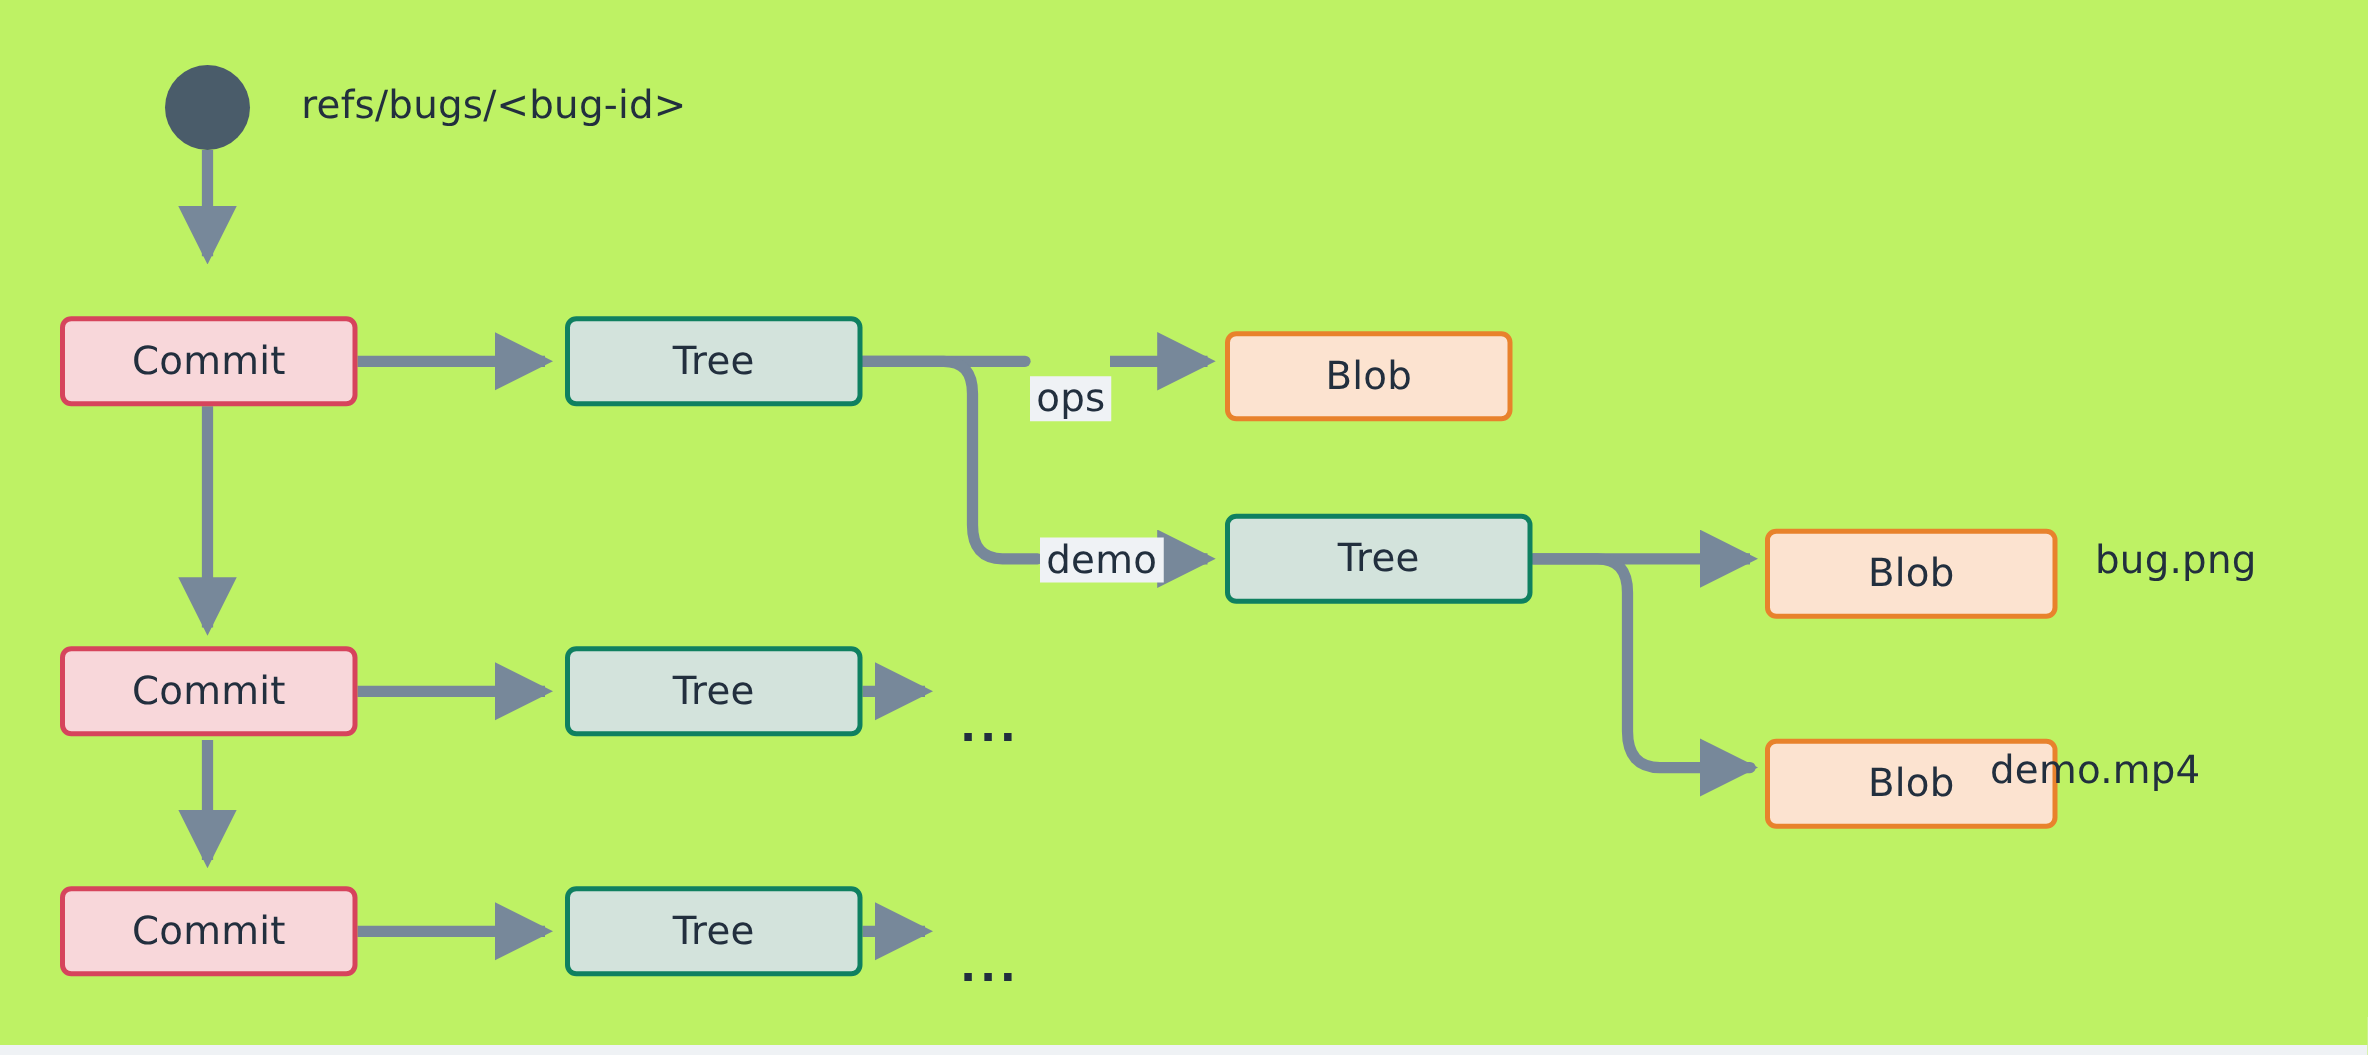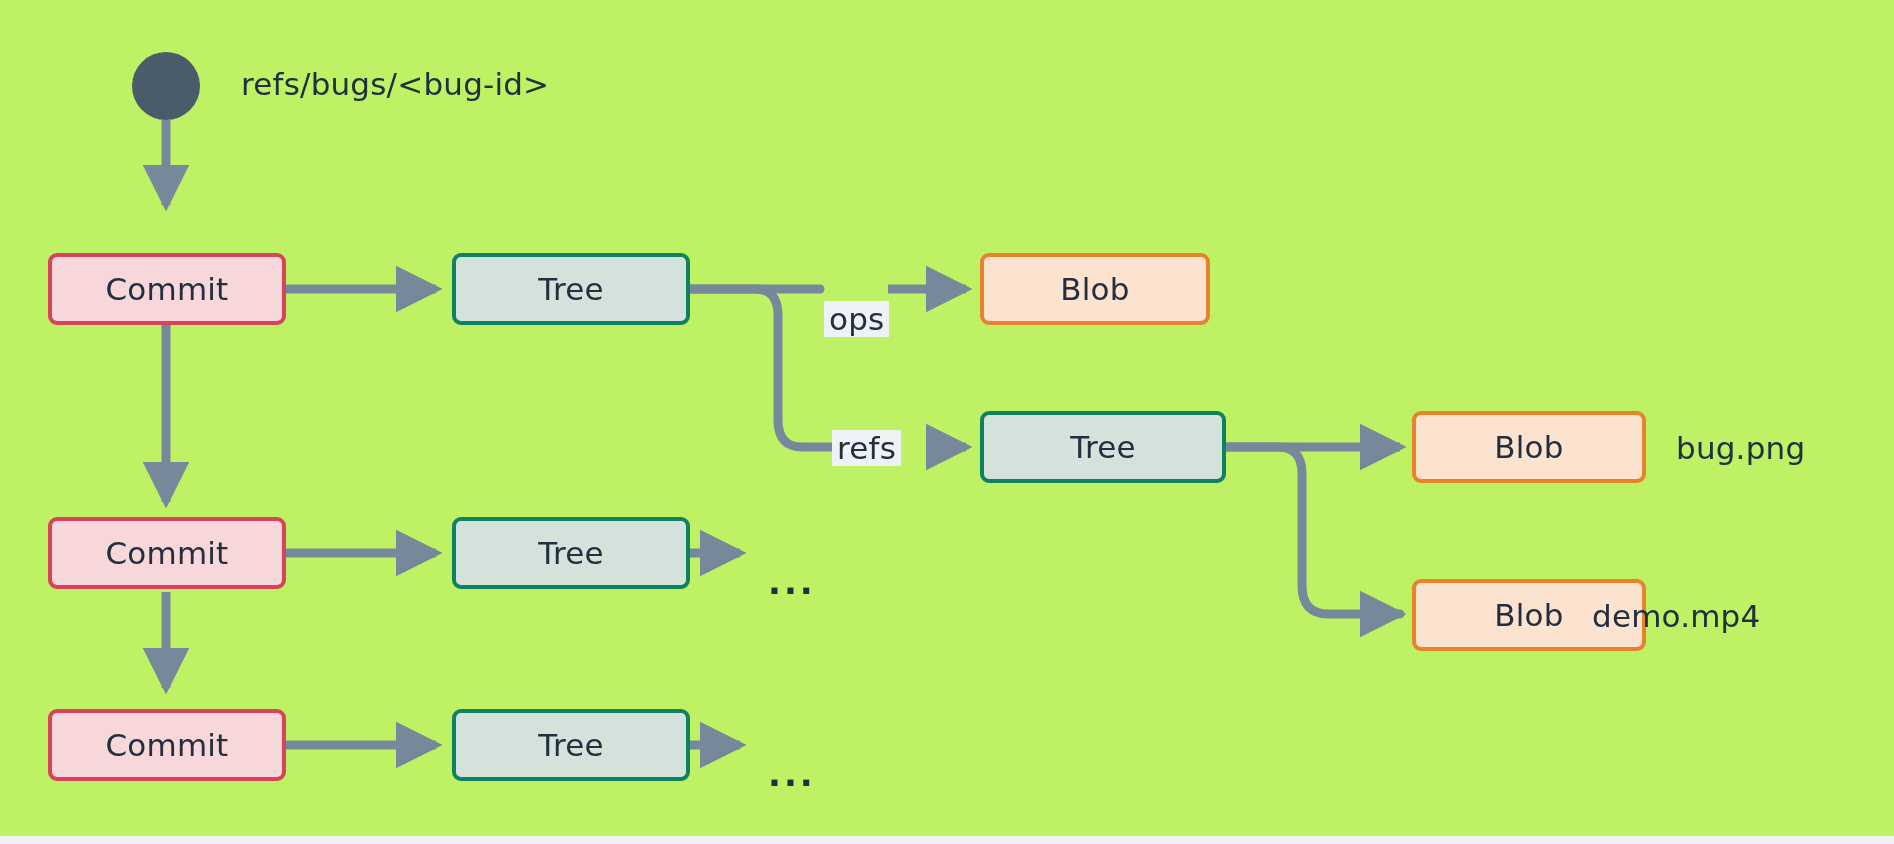--- a/index.html
+++ b/index.html
@@ -45,20 +45,21 @@
     border-color: #d6445c;
     text-align: center;
   }
   .node-tree {
     background: #d3e3dc;
     border-color: #0f8060;
   }
   .node-blob {
     background: #fce3d0;
     border-color: #e8822c;
+    margin-top: 12px;
   }
   .root-dot {
     position: absolute;
     width: 68px;
     height: 68px;
     border-radius: 50%;
     background: #4a5c6a;
   }
   .caption {
     position: absolute;
@@ -157,21 +158,21 @@
     <span>Blob</span>
   </div>
   <div class="node node-blob" style="left:1412px; top:411px; width:234px; height:72px;">
     <span>Blob</span>
   </div>
   <div class="node node-blob" style="left:1412px; top:579px; width:234px; height:72px;">
     <span>Blob</span>
   </div>
 
   <div class="edge-label" style="left:824px; top:272px;margin-top:29px;">ops</div>
-  <div class="edge-label" style="left:832px; top:430px;">refs</div>
+  <div class="edge-label" style="left:832px; top:430px;">demo</div>
 
   <div class="caption" style="left:1676px; top:430px;text-align:center;">bug.png</div>
   <div class="caption" style="left:1592px; top:598px;">demo.mp4</div>
 
   <div class="ellipsis" style="left:768px; top:562px;">...</div>
   <div class="ellipsis" style="left:768px; top:754px;">...</div>
 
 </div>
 
 </body></html>

